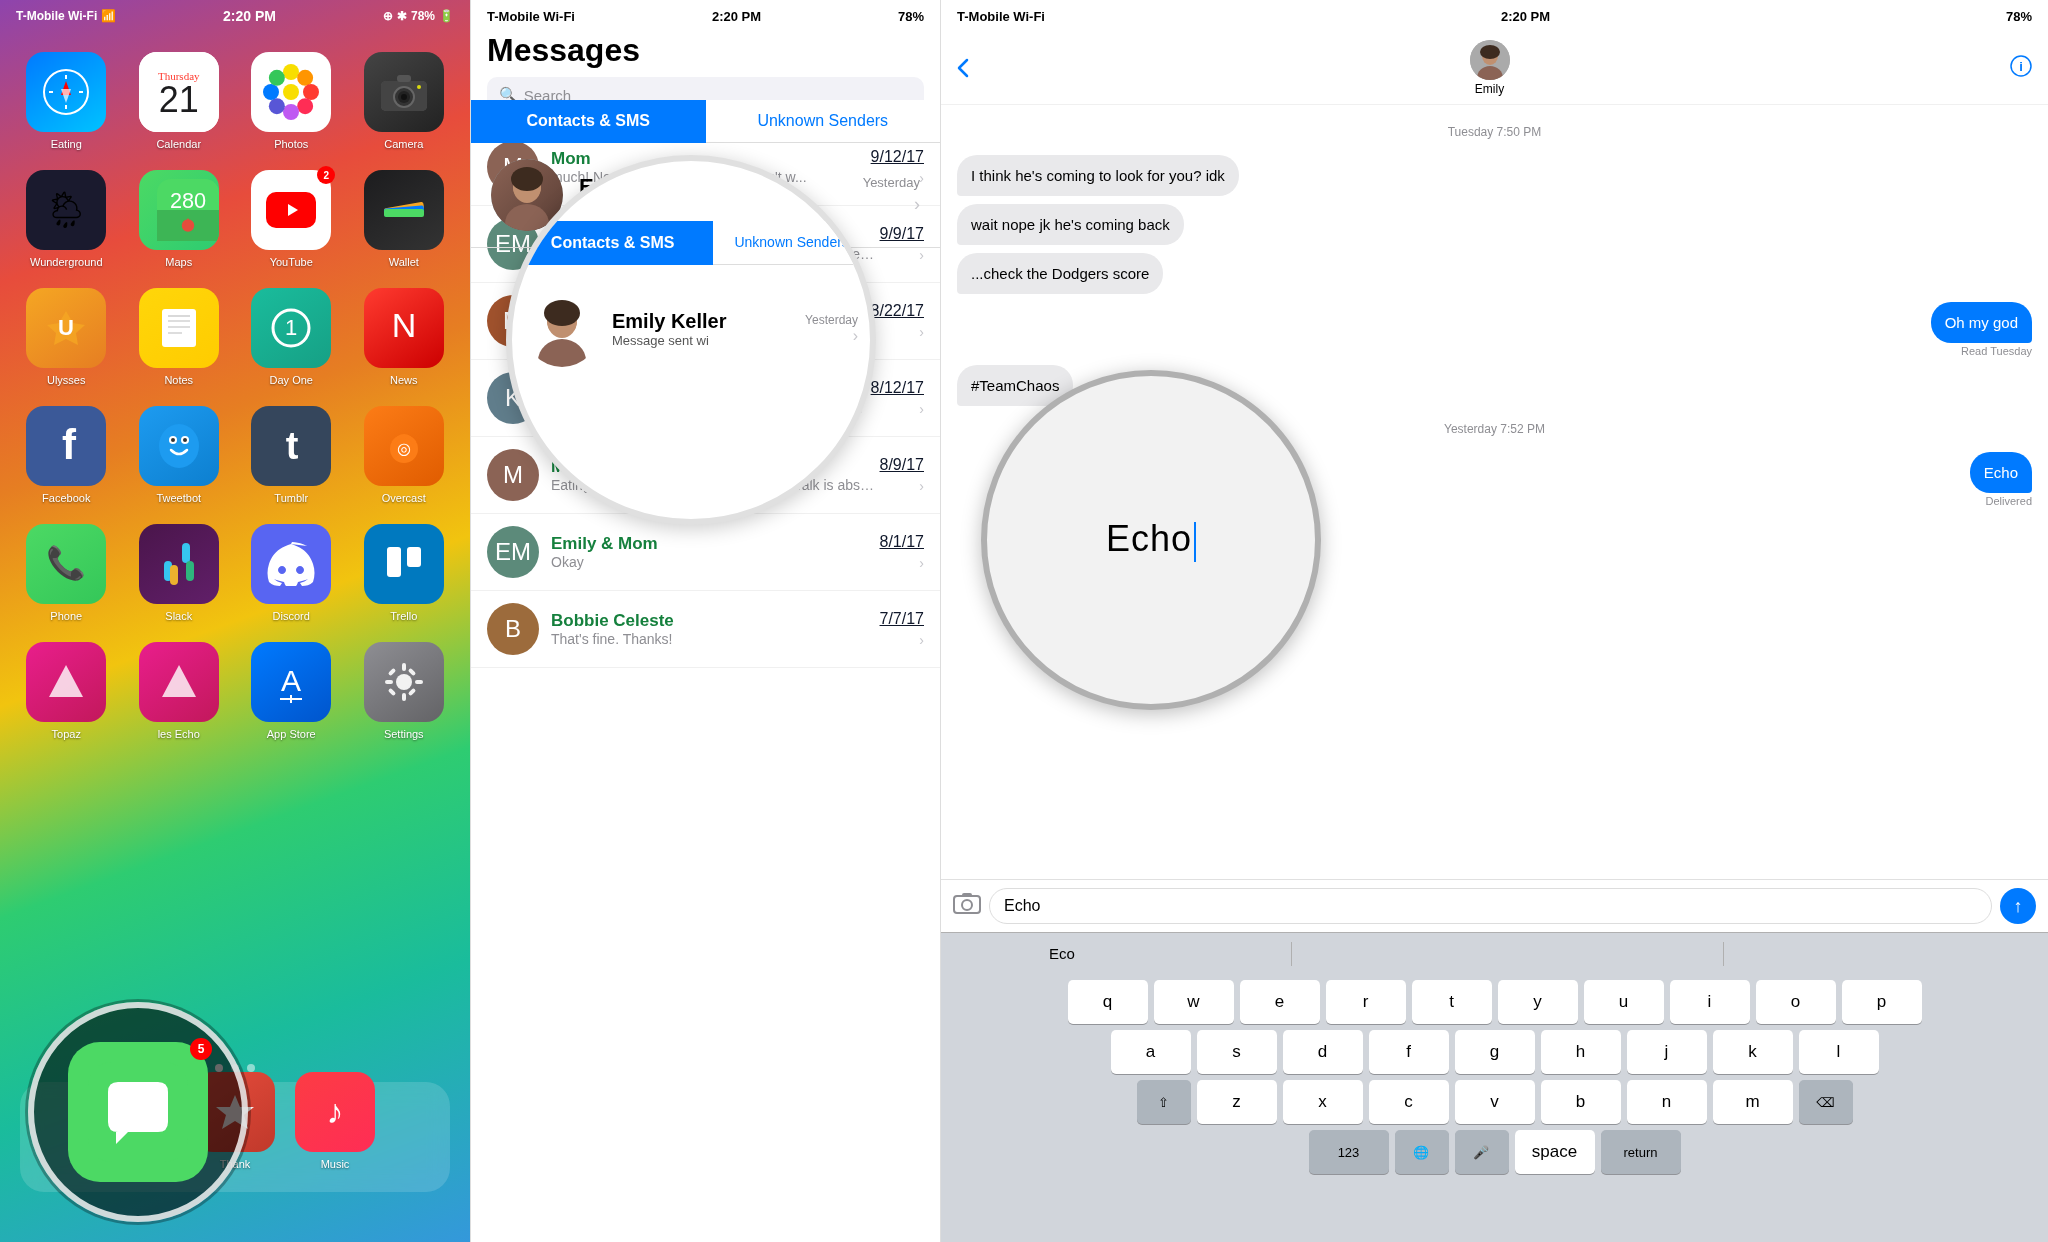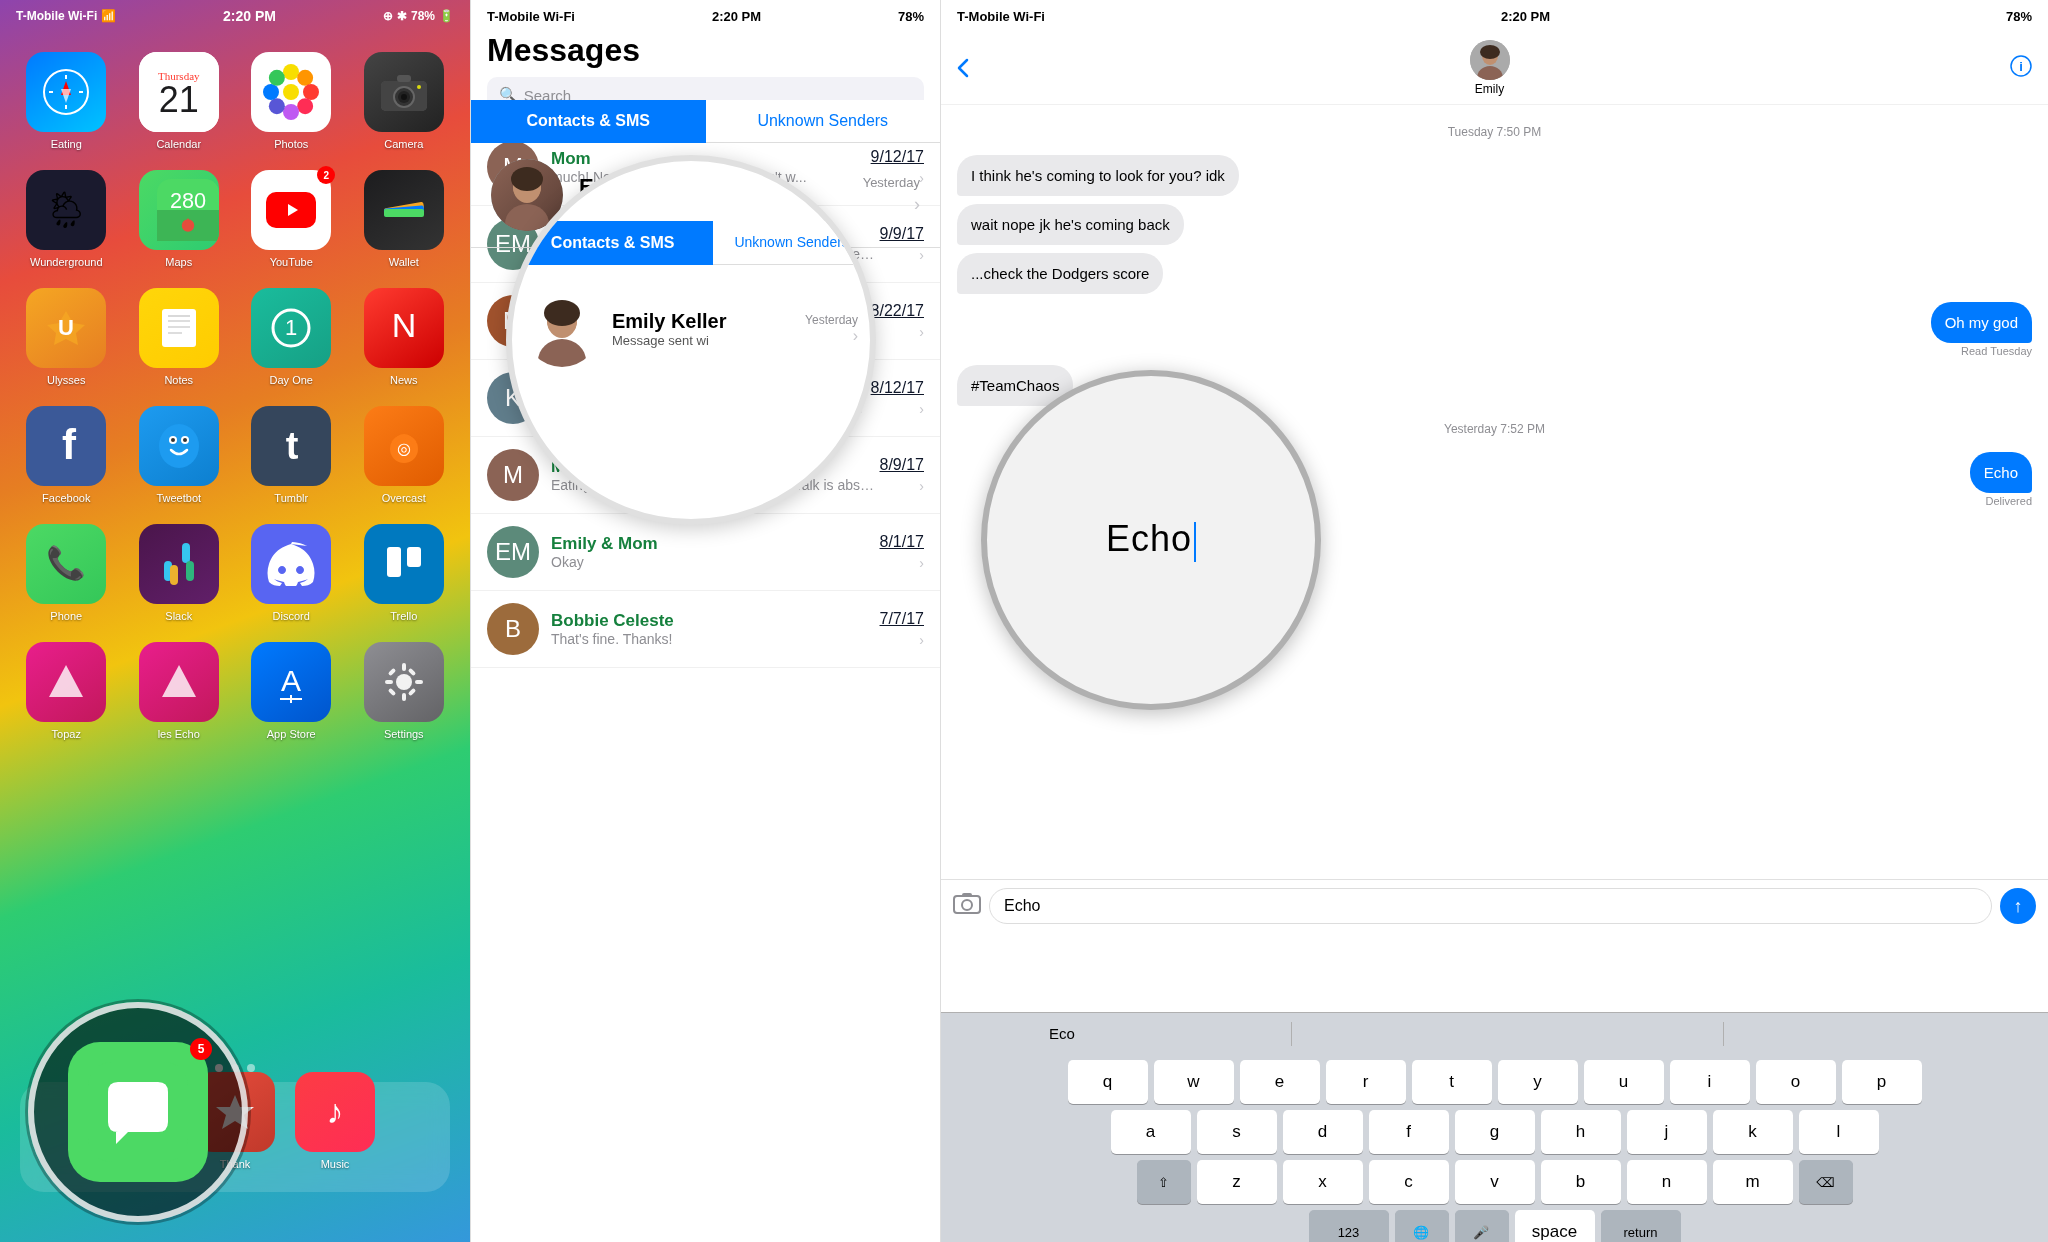--- a/index.html
+++ b/index.html
@@ -388,21 +388,21 @@
       display: flex; align-items: center; justify-content: center;
       font-size: 18px;
       cursor: pointer;
     }
 
     
     .keyboard-area {
       position: absolute;
       bottom: 0;
       left: 0; right: 0;
-      height: 230px;
+      height: 310px;
       background: #d1d5db;
     }
     .keyboard-suggestion-bar {
       background: #d1d5db;
       border-top: 1px solid #b0b0b0;
       display: flex;
       align-items: center;
       justify-content: space-around;
       padding: 8px 0;
       font-size: 15px;

